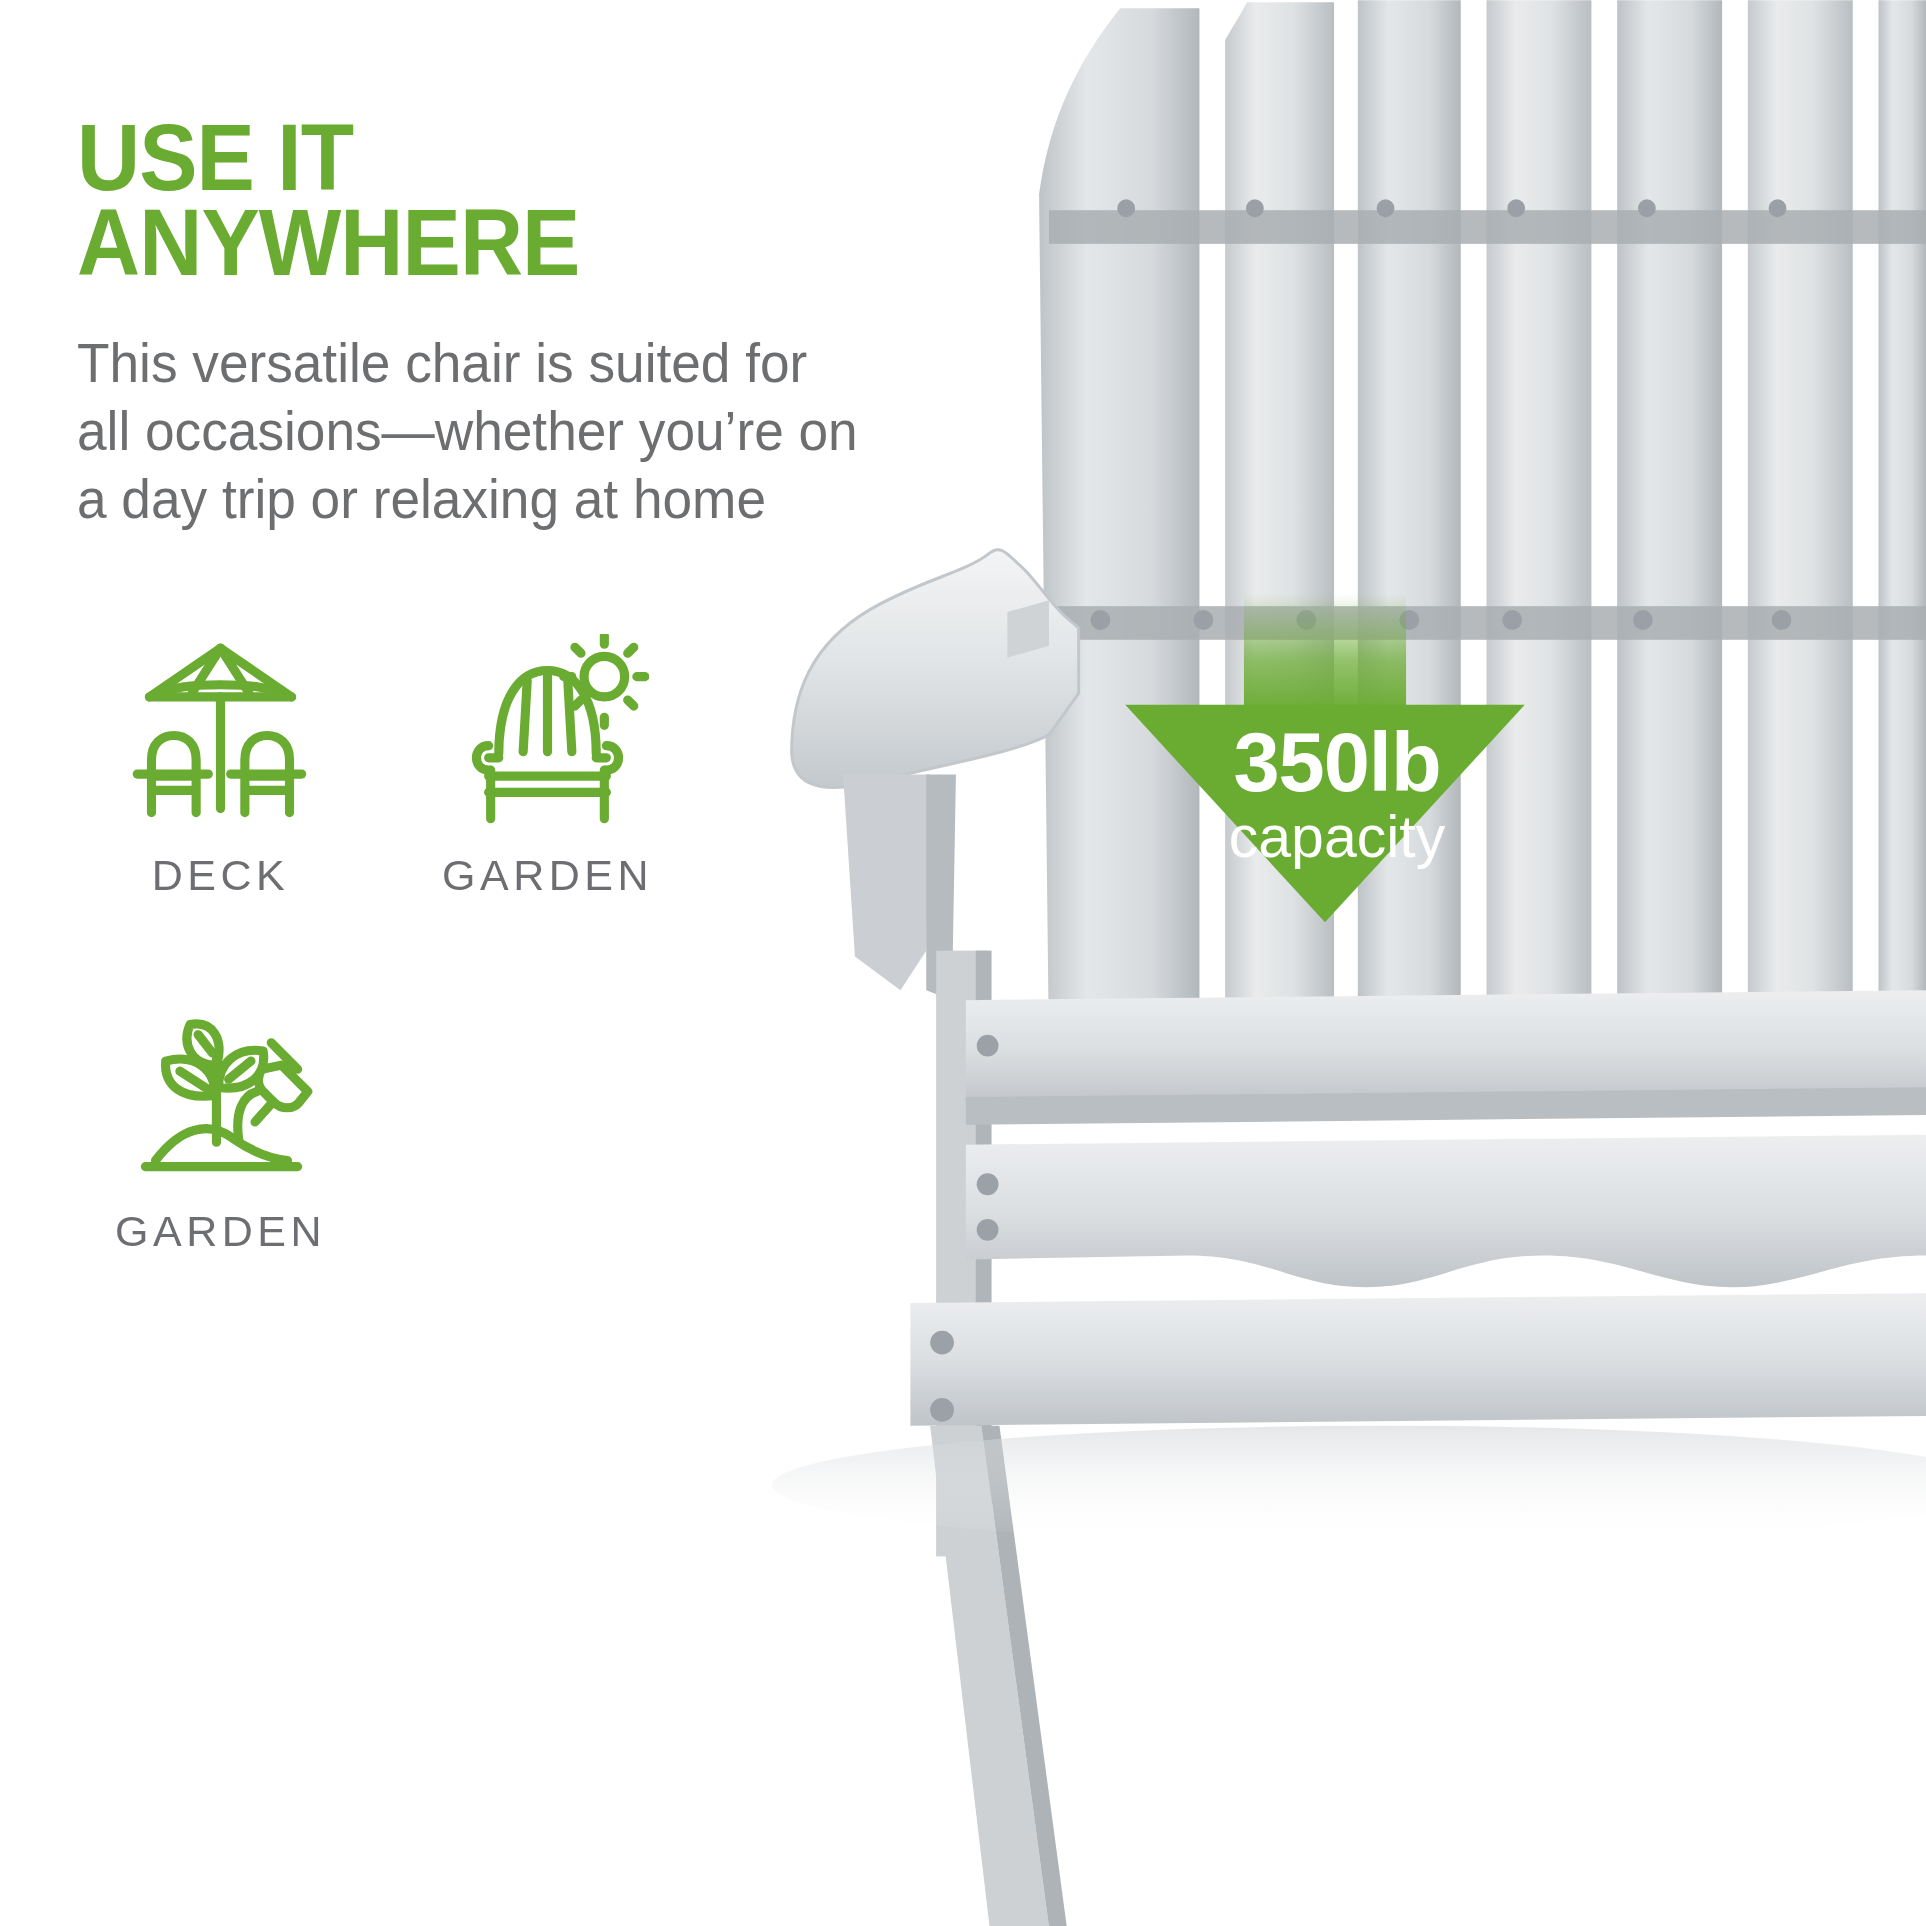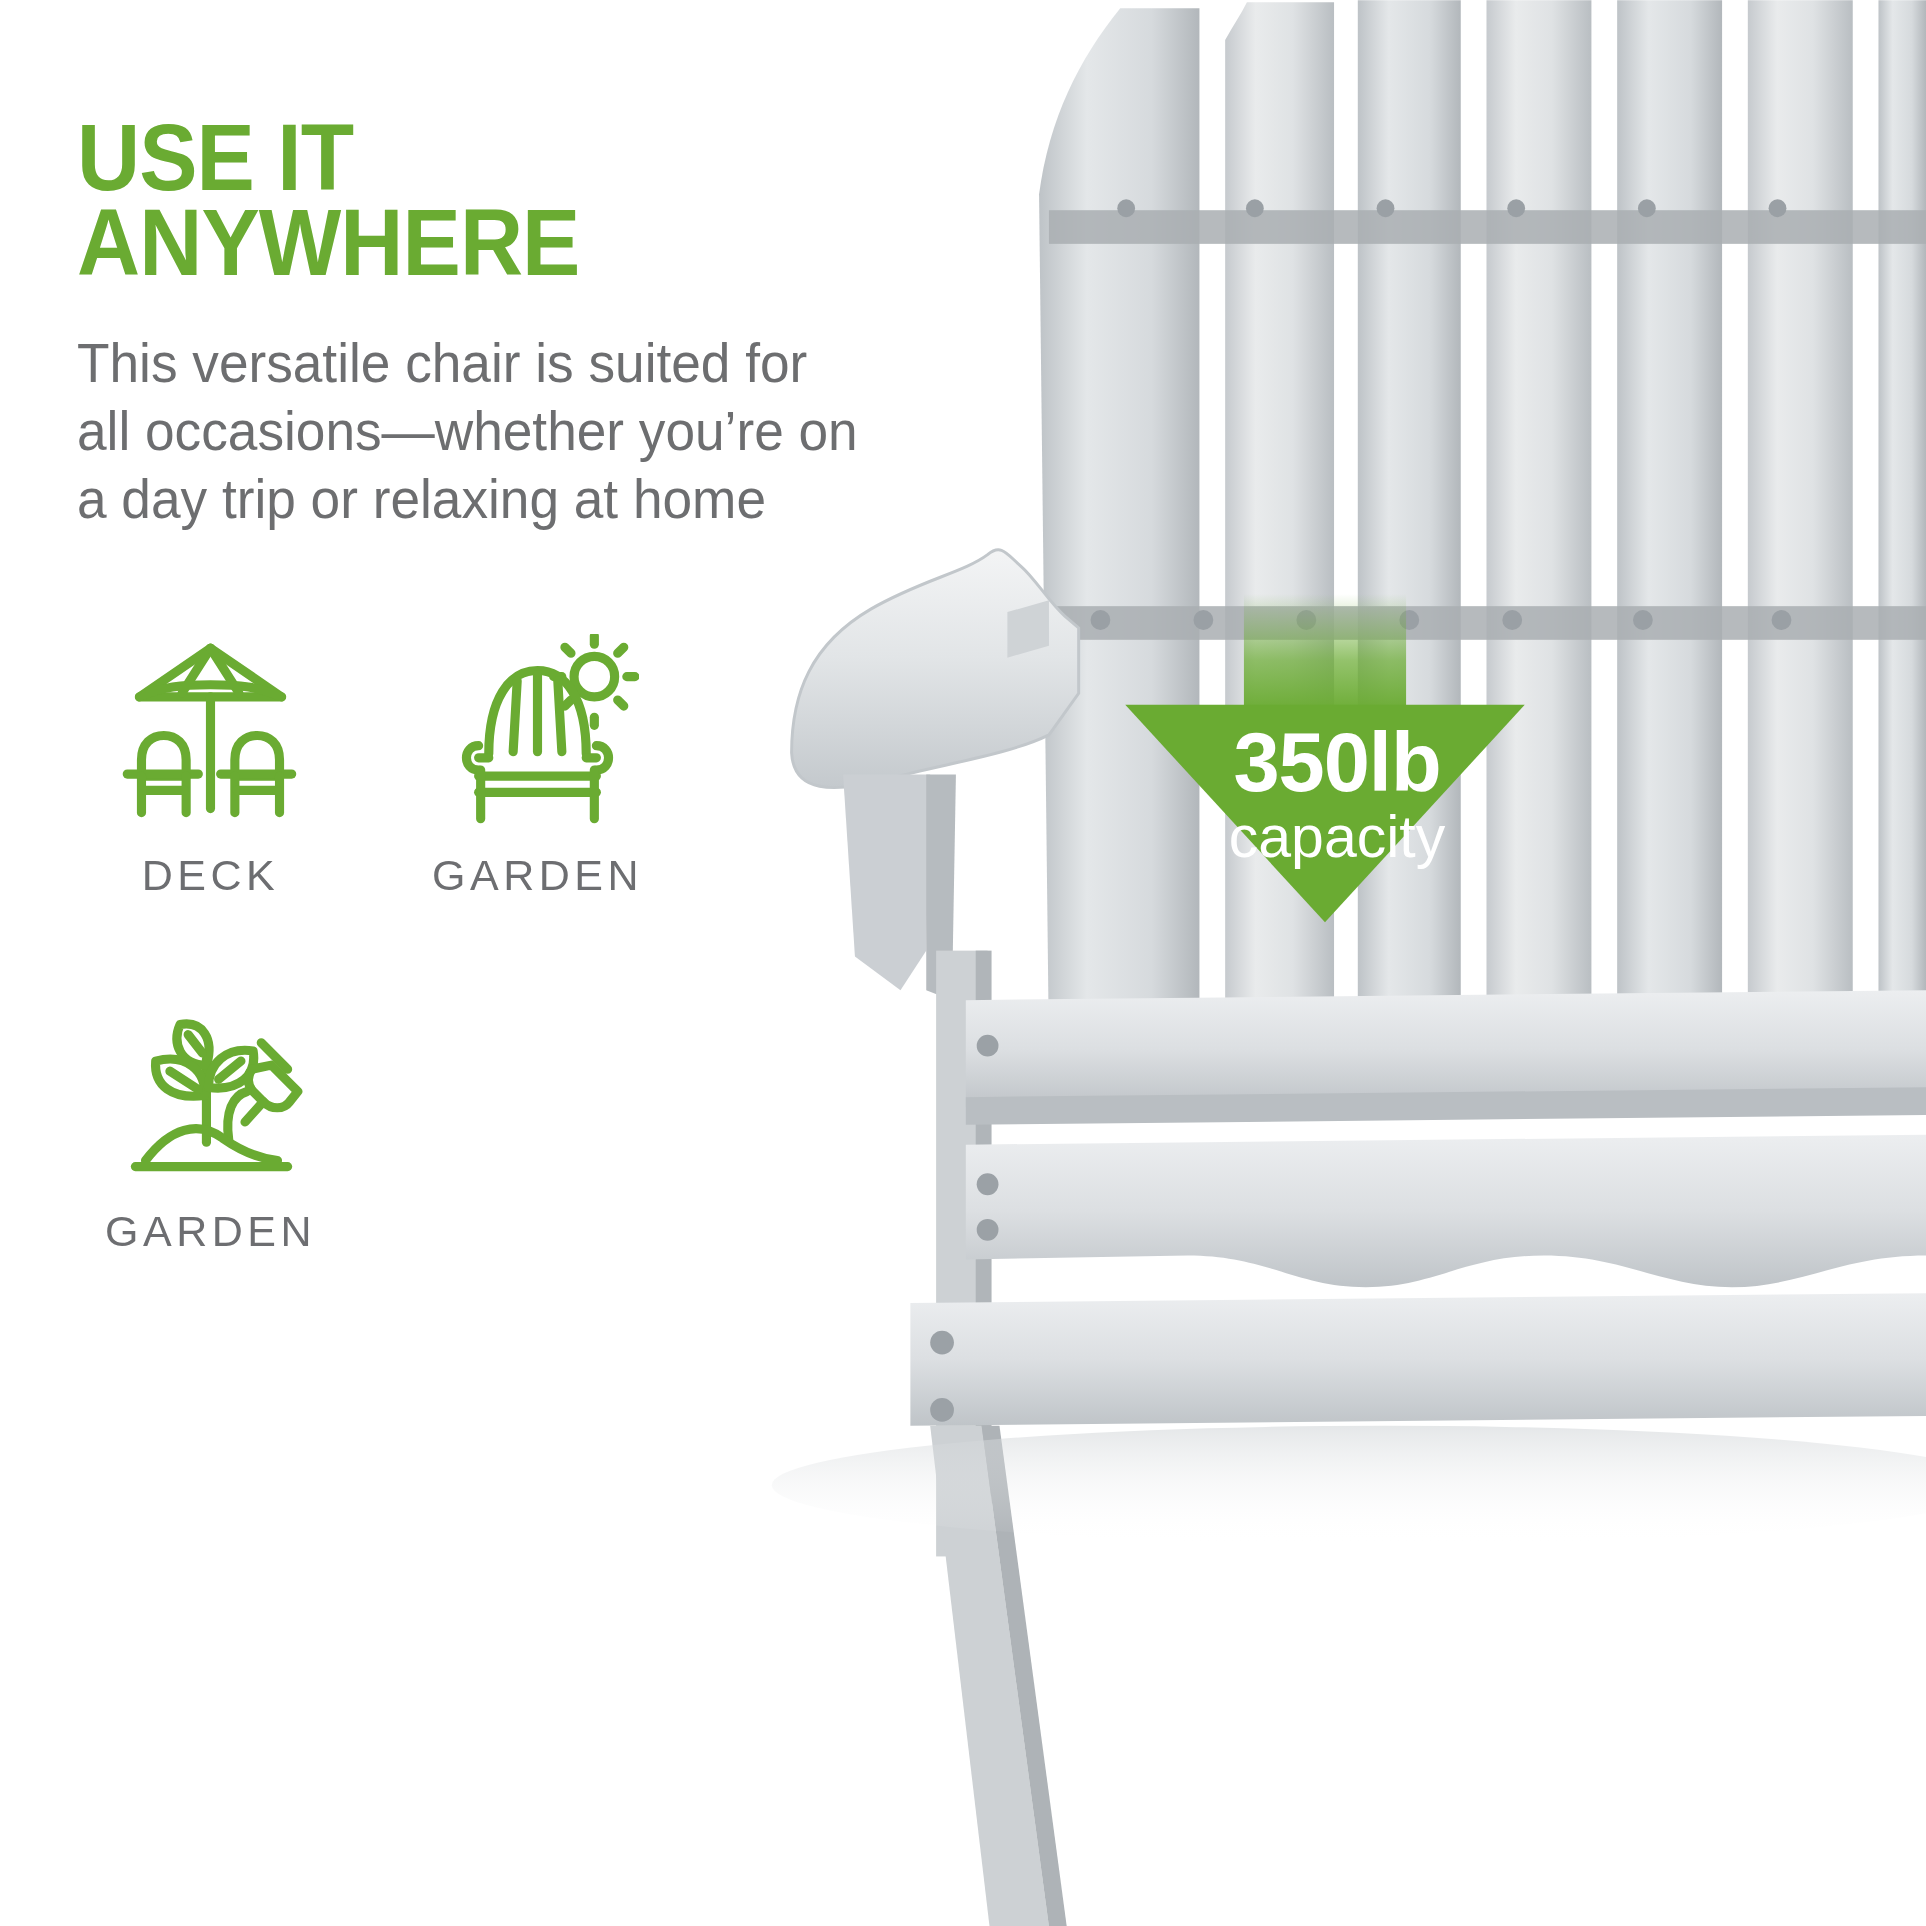--- a/index.html
+++ b/index.html
@@ -32,21 +32,21 @@
     font-size:56px;
     line-height:68px;
     color:#6d6e70;
     transform:scaleX(0.95);
     transform-origin:left top;
     white-space:pre-line;
   }
 
   
   .icon-grid{
-    position:absolute;left:67px;top:634px;
+    position:absolute;left:77px;top:634px;
     width:614px;
     display:grid;
     grid-template-columns:287px 287px;
     grid-template-rows:297px 297px;
     column-gap:40px;
     row-gap:59px;
   }
   .icon-cell{
     display:flex;flex-direction:column;align-items:center;justify-content:flex-start;
   }

